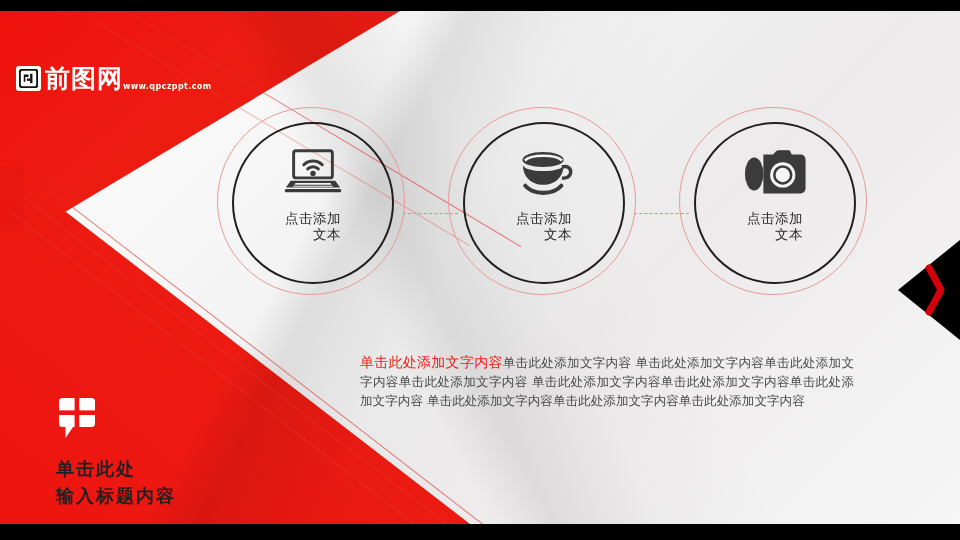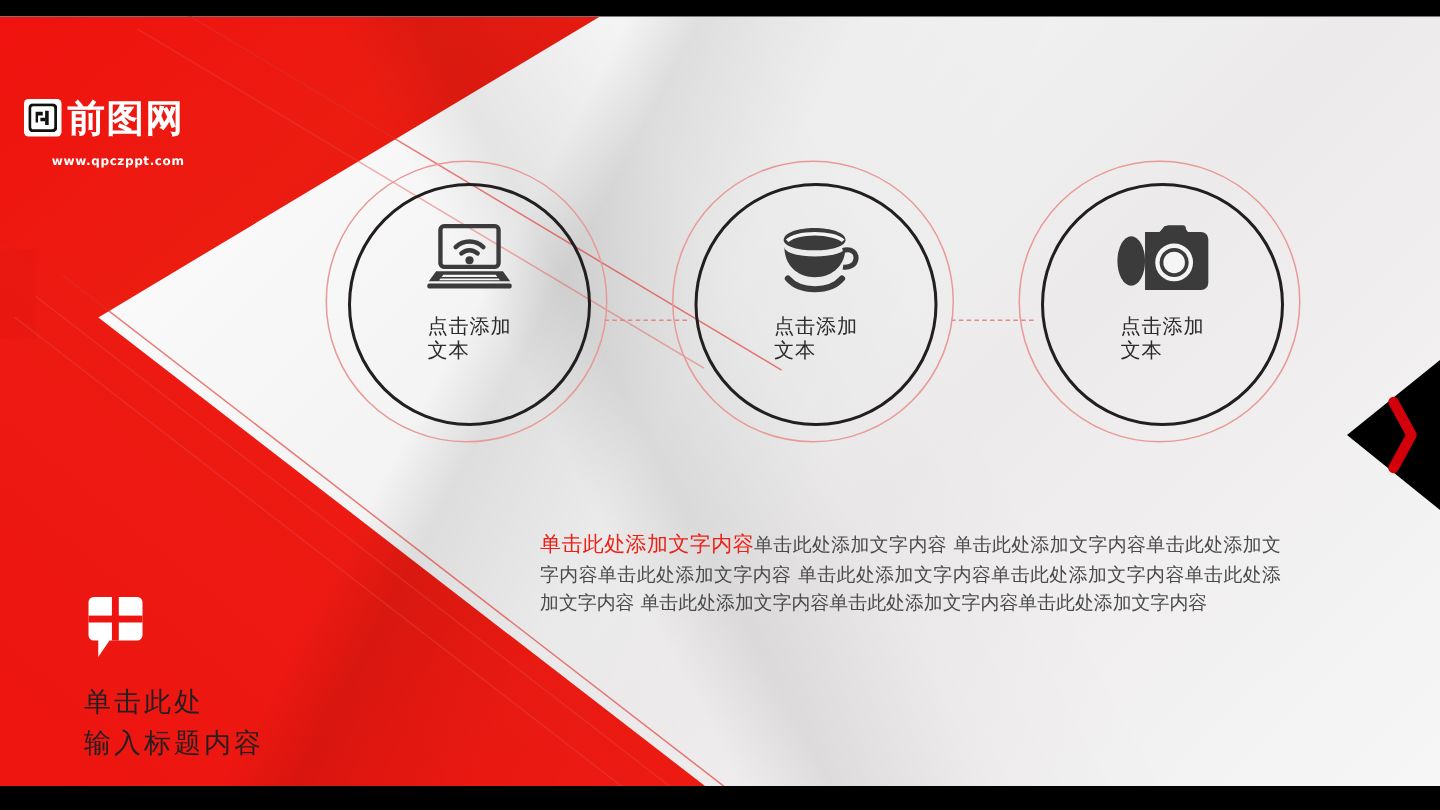--- a/index.html
+++ b/index.html
@@ -57,21 +57,21 @@
   .hair{
     position:absolute;height:0;border-top:1px solid rgba(225,45,40,0.62);
     transform-origin:0 0;
   }
   .hair.soft{border-top:1px solid rgba(228,70,65,0.42);}
 
   
   .arrow-wrap{position:absolute;right:0;top:229px;width:62px;height:100px;z-index:40;}
 
   
-  .logo{position:absolute;left:16px;top:55px;z-index:45;display:flex;flex-direction:column;align-items:flex-start;}
+  .logo{position:absolute;left:16px;top:55px;z-index:45;display:flex;flex-direction:row;align-items:flex-start;}
   .logo-row{display:flex;align-items:center;gap:4px;}
   .logo-mark{
     width:25px;height:25px;background:#fff;border-radius:3px;
     display:flex;align-items:center;justify-content:center;
   }
   .logo-cn{
     font-size:25px;line-height:25px;color:#fff;font-weight:700;letter-spacing:1px;
     font-family:"DejaVu Sans","Liberation Sans",sans-serif;
   }
   .logo-url{
@@ -88,21 +88,21 @@
     border:1.4px solid #e79a97;border-radius:50%;box-sizing:border-box;
   }
   .ring-inner{
     position:absolute;left:17px;top:17px;width:162px;height:162px;
     border:2.2px solid #231f20;border-radius:50%;box-sizing:border-box;
     display:flex;flex-direction:column;align-items:center;justify-content:flex-start;
     padding-top:20px;box-sizing:border-box;
   }
   .node-icon{width:70px;height:60px;display:flex;align-items:center;justify-content:center;}
   .node-label{
-    margin-top:6px;text-align:left;color:#2b2b2b;
+    margin-top:6px;text-align:right;color:#2b2b2b;
     font-size:13.5px;line-height:16px;letter-spacing:.5px;
     font-family:"DejaVu Sans","Liberation Sans",sans-serif;
   }
   .connector{
     position:absolute;top:108px;height:0;
     border-top:1.6px dashed #e08a86;
   }
 
   
   .para{
@@ -110,21 +110,21 @@
     font-size:12.6px;line-height:19px;color:#4a4a4a;
     text-align:justify;
     font-family:"DejaVu Sans","Liberation Sans",sans-serif;
   }
   .para .hl{color:#ee2016;font-size:14px;}
 
   
   .title-block{position:absolute;left:56px;top:386px;z-index:45;}
   .bubble{position:relative;width:42px;height:44px;}
   .title-lines{margin-top:14px;color:#231f20;font-size:18px;line-height:27px;letter-spacing:2px;
-    font-family:"DejaVu Sans","Liberation Sans",sans-serif;}
+    font-family:"DejaVu Sans","Liberation Sans",sans-serif;font-weight:bold;}
 </style>
 </head>
 <body>
 
 <div id="slide">
 
   <div class="bar bar-top"></div>
   <div class="bar bar-bottom"></div>
 
   <div id="canvas">

